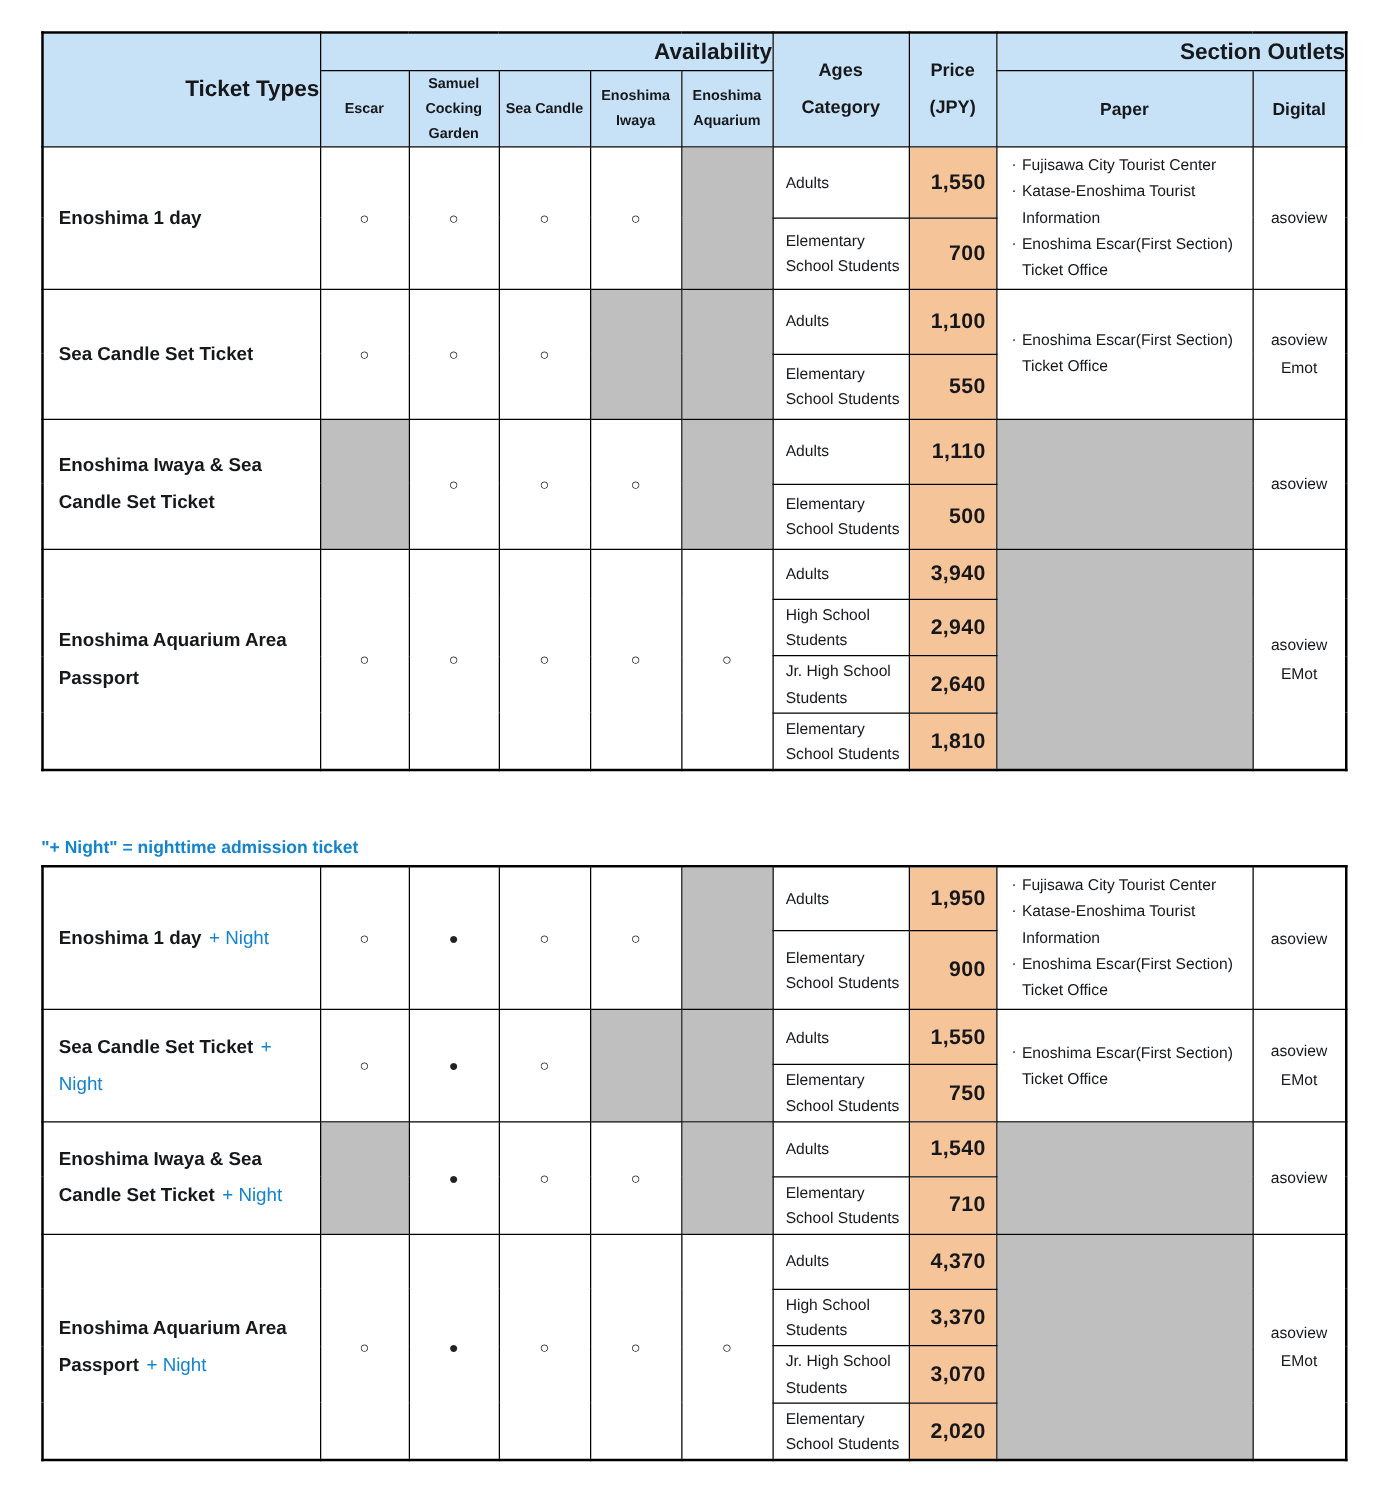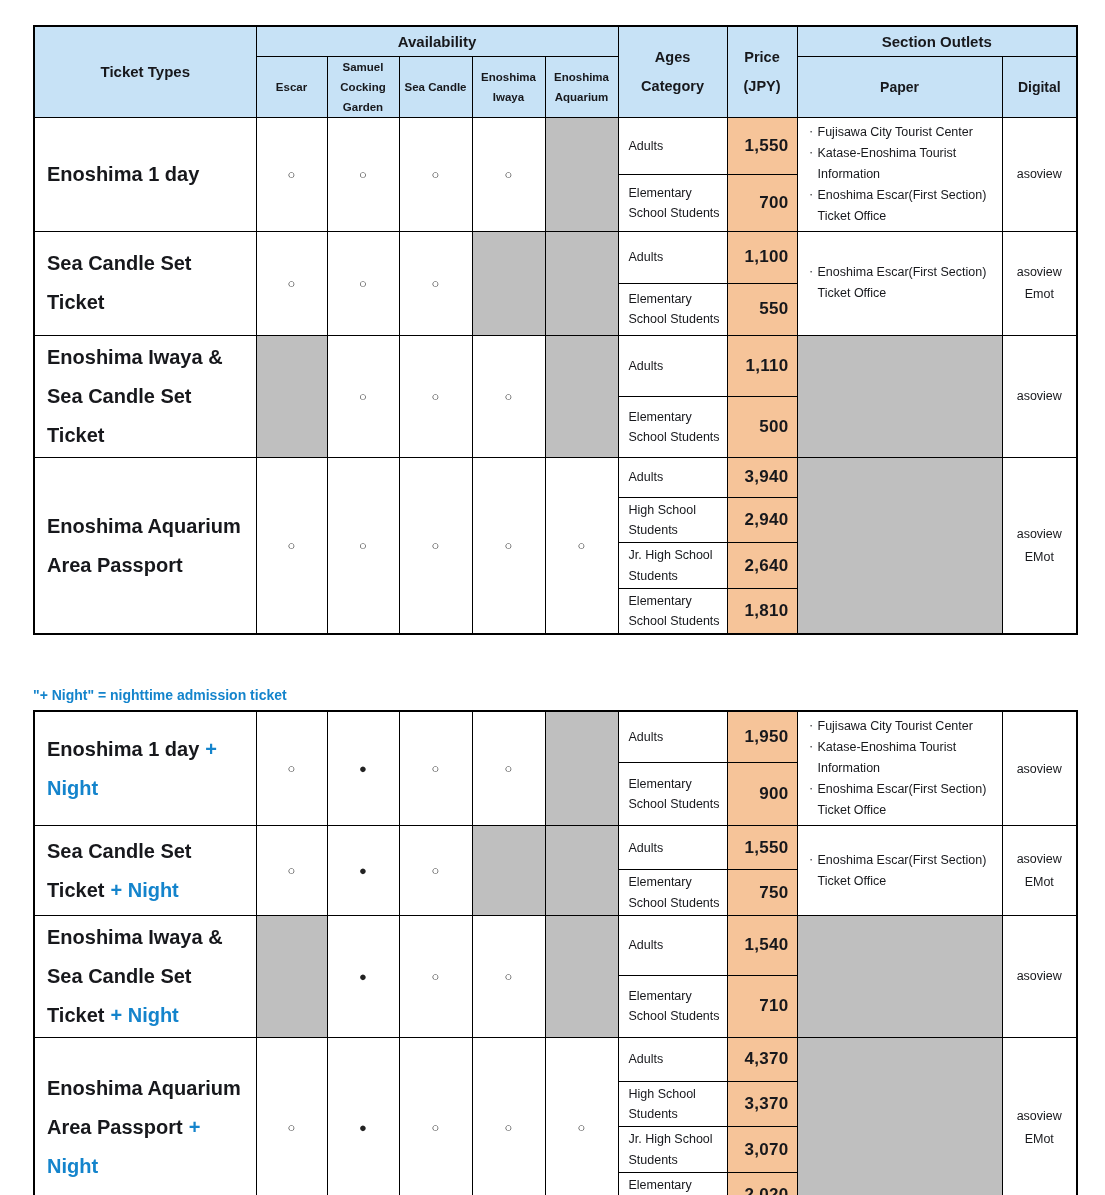--- a/index.html
+++ b/index.html
@@ -19,30 +19,30 @@
   
   table{border-collapse:collapse;table-layout:fixed;width:1043px;border:2px solid #000;}
   th,td{border:1px solid #000;vertical-align:middle;padding:0;overflow:hidden;}
 
   col.c-name{width:222px;} col.c-escar{width:71px;} col.c-scg{width:72px;}
   col.c-candle{width:73px;} col.c-iwaya{width:73px;} col.c-aqua{width:73px;}
   col.c-ages{width:109px;} col.c-price{width:70px;} col.c-paper{width:205px;} col.c-digital{width:75px;}
 
   .hdr{background:#C7E2F6;text-align:center;font-weight:700;}
   .hr1{height:30px;} .hr2{height:60px;}
-  .hdr.big{font-size:15px;}
+  .hdr.big{font-size:18px;text-align:right;}
   .hdr.sub{font-size:11.5px;line-height:1.75;font-weight:700;padding:0 2px;}
   .hdr.two div{line-height:29px;font-size:14.5px;}
   .hdr.mid{font-size:14px;}
 
   .r40{height:40px;} .r43{height:43px;} .r44{height:44px;} .r45{height:45px;}
   .r46{height:46px;} .r52{height:52px;} .r56{height:56px;}
 
-  td.name{text-align:left;padding:2px 8px 2px 12px;font-size:20px;font-weight:600;line-height:1.95;background:#fff;}
-  .night{color:#1484CC;margin-left:6px;font-weight:700;}
+  td.name{text-align:left;padding:2px 8px 2px 12px;font-size:15px;font-weight:600;line-height:1.95;background:#fff;}
+  .night{color:#1484CC;margin-left:6px;font-weight:400;}
   td.av{text-align:center;font-size:13px;background:#fff;color:#222;}
   td.age{font-size:12.5px;padding:2px 4px 2px 10px;line-height:1.62;background:#fff;}
   td.price{background:#F6C499;text-align:right;padding-right:8px;font-size:17px;font-weight:700;letter-spacing:.3px;}
   td.paper{font-size:12.5px;padding:4px 4px 4px 7px;line-height:1.68;background:#fff;}
   td.digital{text-align:center;font-size:12.5px;line-height:1.8;background:#fff;}
   .na{background:#BFBFBF !important;}
 
   .outlet{display:flex;align-items:flex-start;}
   .outlet .b{flex:0 0 13px;width:13px;font-size:9px;line-height:21px;text-align:center;}
   .outlet .t{flex:1 1 auto;}

